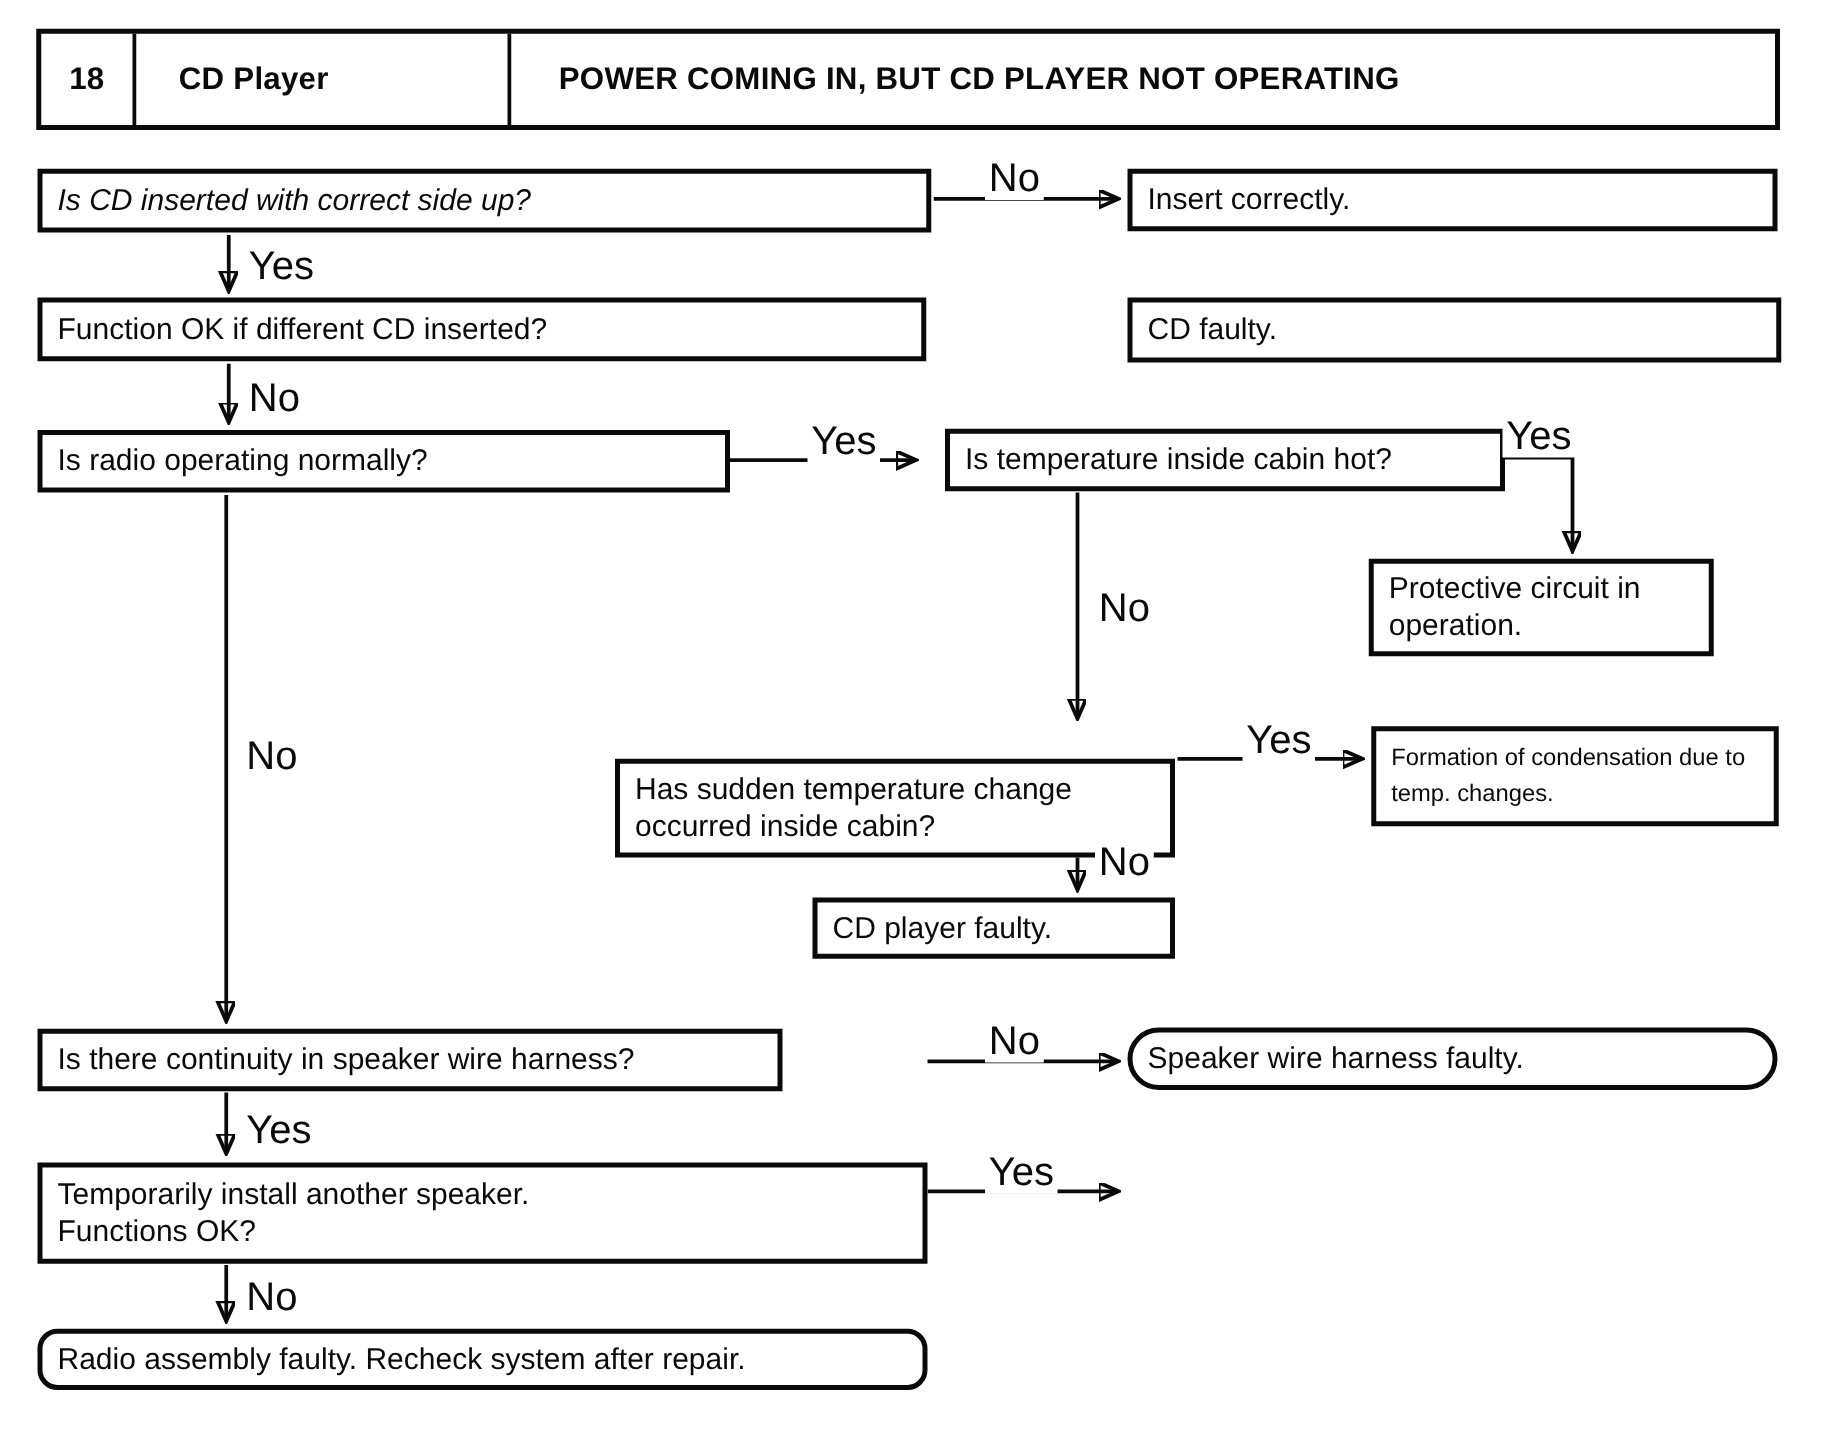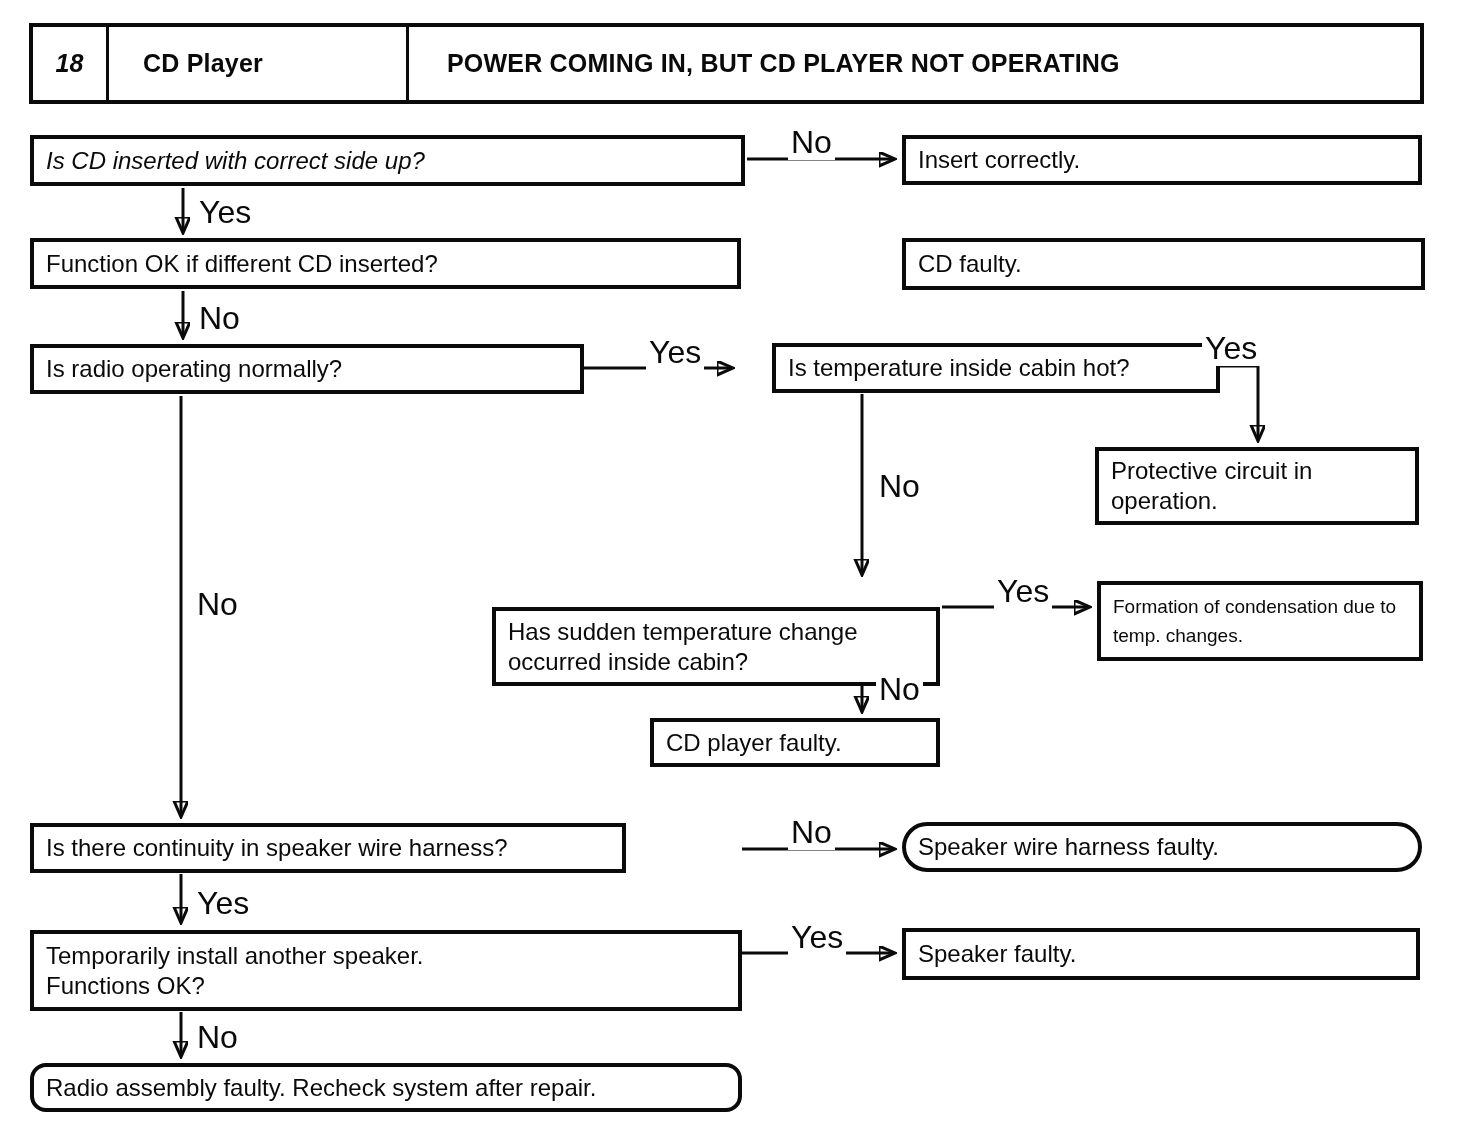--- a/index.html
+++ b/index.html
@@ -17,21 +17,21 @@
   
   .hdr{
     position:absolute;left:29px;top:23px;width:1395px;height:81px;
     border:4px solid #0a0a0a;box-sizing:border-box;
     display:flex;align-items:stretch;background:#fff;
   }
   .hdr-cell{
     display:flex;align-items:center;
     font-weight:700;font-size:25px;letter-spacing:0.2px;
   }
-  .hdr-num{width:73px;justify-content:center;border-right:3px solid #0a0a0a;font-style:italic;}
+  .hdr-num{width:73px;justify-content:center;border-right:3px solid #0a0a0a;}
   .hdr-sys{width:263px;padding-left:34px;border-right:3px solid #0a0a0a;}
   .hdr-title{flex:1;padding-left:38px;}
 
   
   .node{
     position:absolute;box-sizing:border-box;
     border:4px solid #0a0a0a;background:#fff;
     display:flex;align-items:center;
     font-size:24px;line-height:1.25;
     padding:2px 12px;
@@ -80,38 +80,37 @@
   <div class="node" style="left:30px;top:135px;width:715px;height:51px;font-style:italic;">Is CD inserted with correct side up?</div>
 
   <div class="node" style="left:902px;top:135px;width:520px;height:50px;">Insert correctly.</div>
 
   <div class="node" style="left:30px;top:238px;width:711px;height:51px;">Function OK if different CD inserted?</div>
 
   <div class="node" style="left:902px;top:238px;width:523px;height:52px;">CD faulty.</div>
 
   <div class="node" style="left:30px;top:344px;width:554px;height:50px;">Is radio operating normally?</div>
 
-  <div class="node" style="left:772px;top:343px;width:448px;height:50px;">Is temperature inside cabin hot?</div>
+  <div class="node" style="left:756px;top:343px;width:448px;height:50px;">Is temperature inside cabin hot?</div>
 
-  <div class="node" style="left:1095px;top:447px;width:324px;height:78px;">Protective circuit in operation.</div>
+  <div class="node" style="left:1095px;top:447px;width:276px;height:78px;">Protective circuit in operation.</div>
 
   <div class="node" style="left:492px;top:607px;width:448px;height:79px;">Has sudden temperature change occurred inside cabin?</div>
 
   <div class="node small" style="left:1097px;top:581px;width:326px;height:80px;">Formation of condensation due to temp. changes.</div>
 
   <div class="node" style="left:650px;top:718px;width:290px;height:49px;">CD player faulty.</div>
 
   <div class="node" style="left:30px;top:823px;width:596px;height:50px;">Is there continuity in speaker wire harness?</div>
 
   <div class="node" style="left:902px;top:822px;width:520px;height:50px;border-radius:25px;">Speaker wire harness faulty.</div>
 
   <div class="node" style="left:30px;top:930px;width:712px;height:81px;">Temporarily install another speaker.
 Functions OK?</div>
 
-  <div class="node" style="left:902px;top:928px;width:518px;height:52px;">Speaker faulty.</div>
 
   <div class="node" style="left:30px;top:1063px;width:712px;height:49px;border-radius:16px;">Radio assembly faulty. Recheck system after repair.</div>
 
   <div class="edge-label" style="left:196px;top:196px;">Yes</div>
   <div class="edge-label" style="left:788px;top:126px;">No</div>
   <div class="edge-label" style="left:196px;top:302px;">No</div>
   <div class="edge-label" style="left:646px;top:336px;">Yes</div>
   <div class="edge-label" style="left:1202px;top:332px;">Yes</div>
   <div class="edge-label" style="left:876px;top:470px;">No</div>
   <div class="edge-label" style="left:994px;top:575px;">Yes</div>

